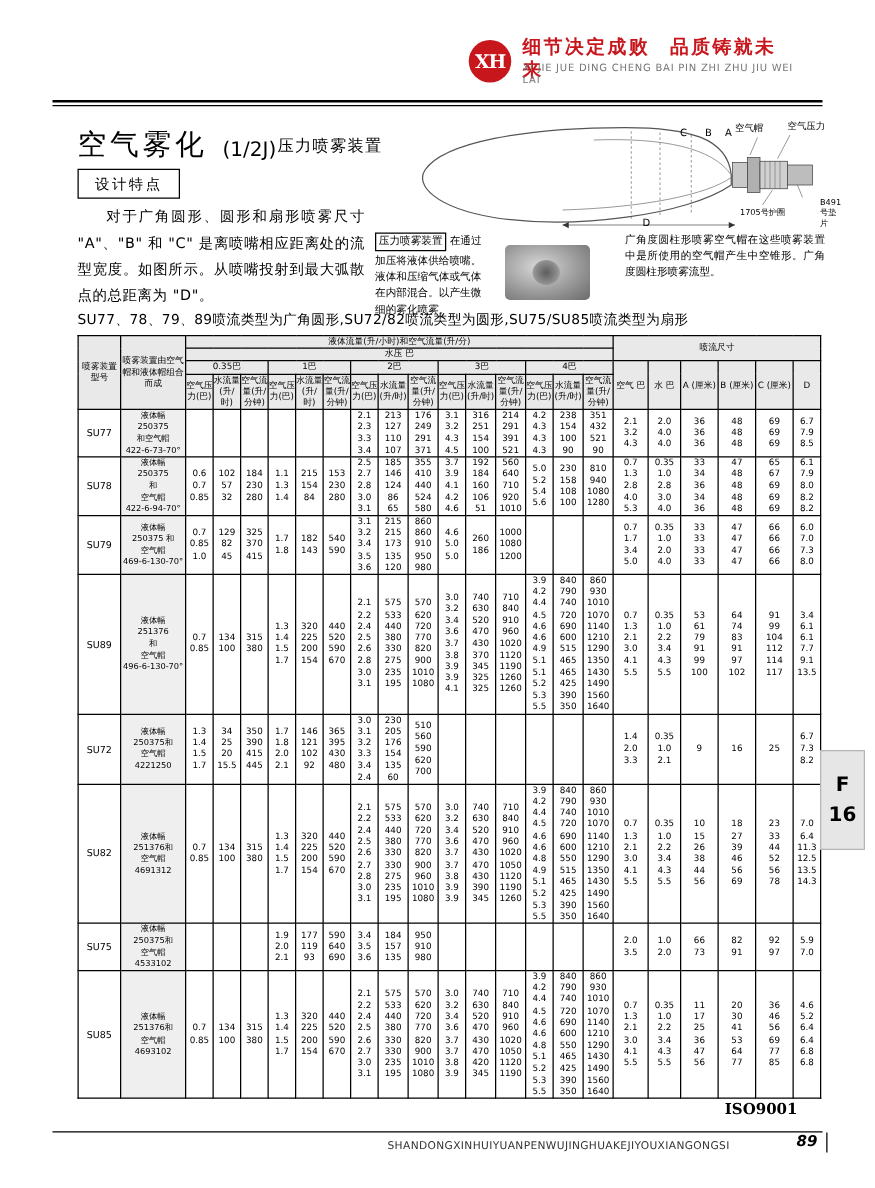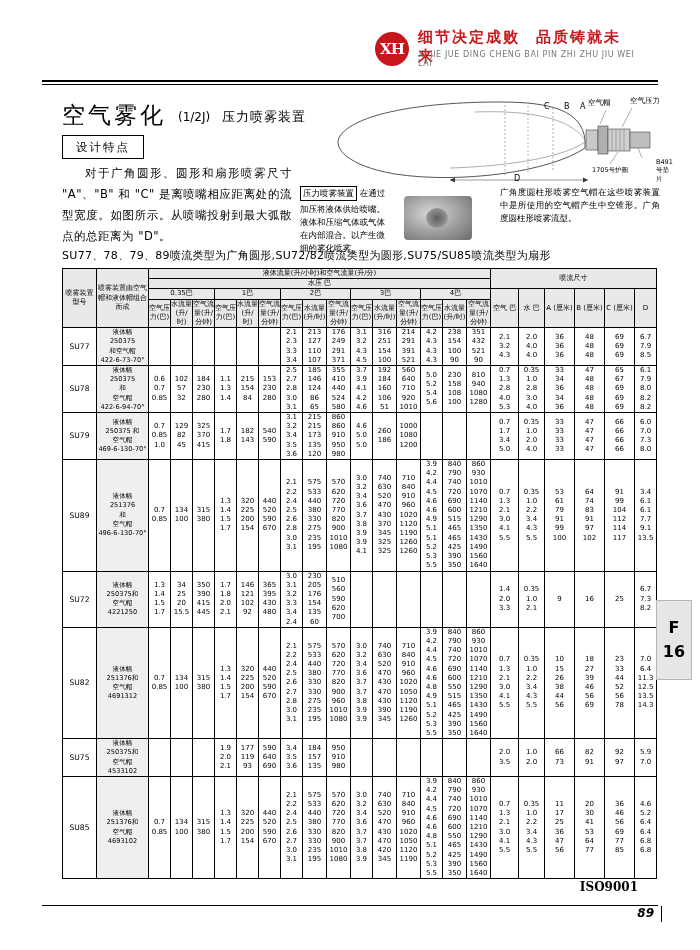--- a/index.html
+++ b/index.html
@@ -47,21 +47,21 @@
   }
 
   
   .title-cn{
     position:absolute;left:62px;top:100px;
     font-size:23px;font-weight:normal;letter-spacing:3px;
     font-family:"DejaVu Sans","Liberation Sans",sans-serif;
   }
   .title-sub{
     position:absolute;left:178px;top:110px;
-    font-size:12px;
+    font-size:16px;
   }
   .title-sub2{
     position:absolute;left:222px;top:108px;
     font-size:13px;letter-spacing:1px;
   }
 
   
   .dp-box{
     position:absolute;left:62px;top:135px;width:80px;height:22px;
     border:1px solid #000;
@@ -1110,16 +1110,17 @@
     </table>
   </div>
 
   <div class="sidetab">
     <span>F</span>
     <span>16</span>
   </div>
 
   <div class="footer-iso">ISO9001</div>
   <div class="footer-rule"></div>
+  <div class="footer-py">SHANDONGXINHUIYUANPENWUJINGHUAKEJIYOUXIANGONGSI</div>
   <div class="footer-pg-bar"></div>
   <div class="footer-pg">89</div>
 
 </div>
 
 </body></html>

